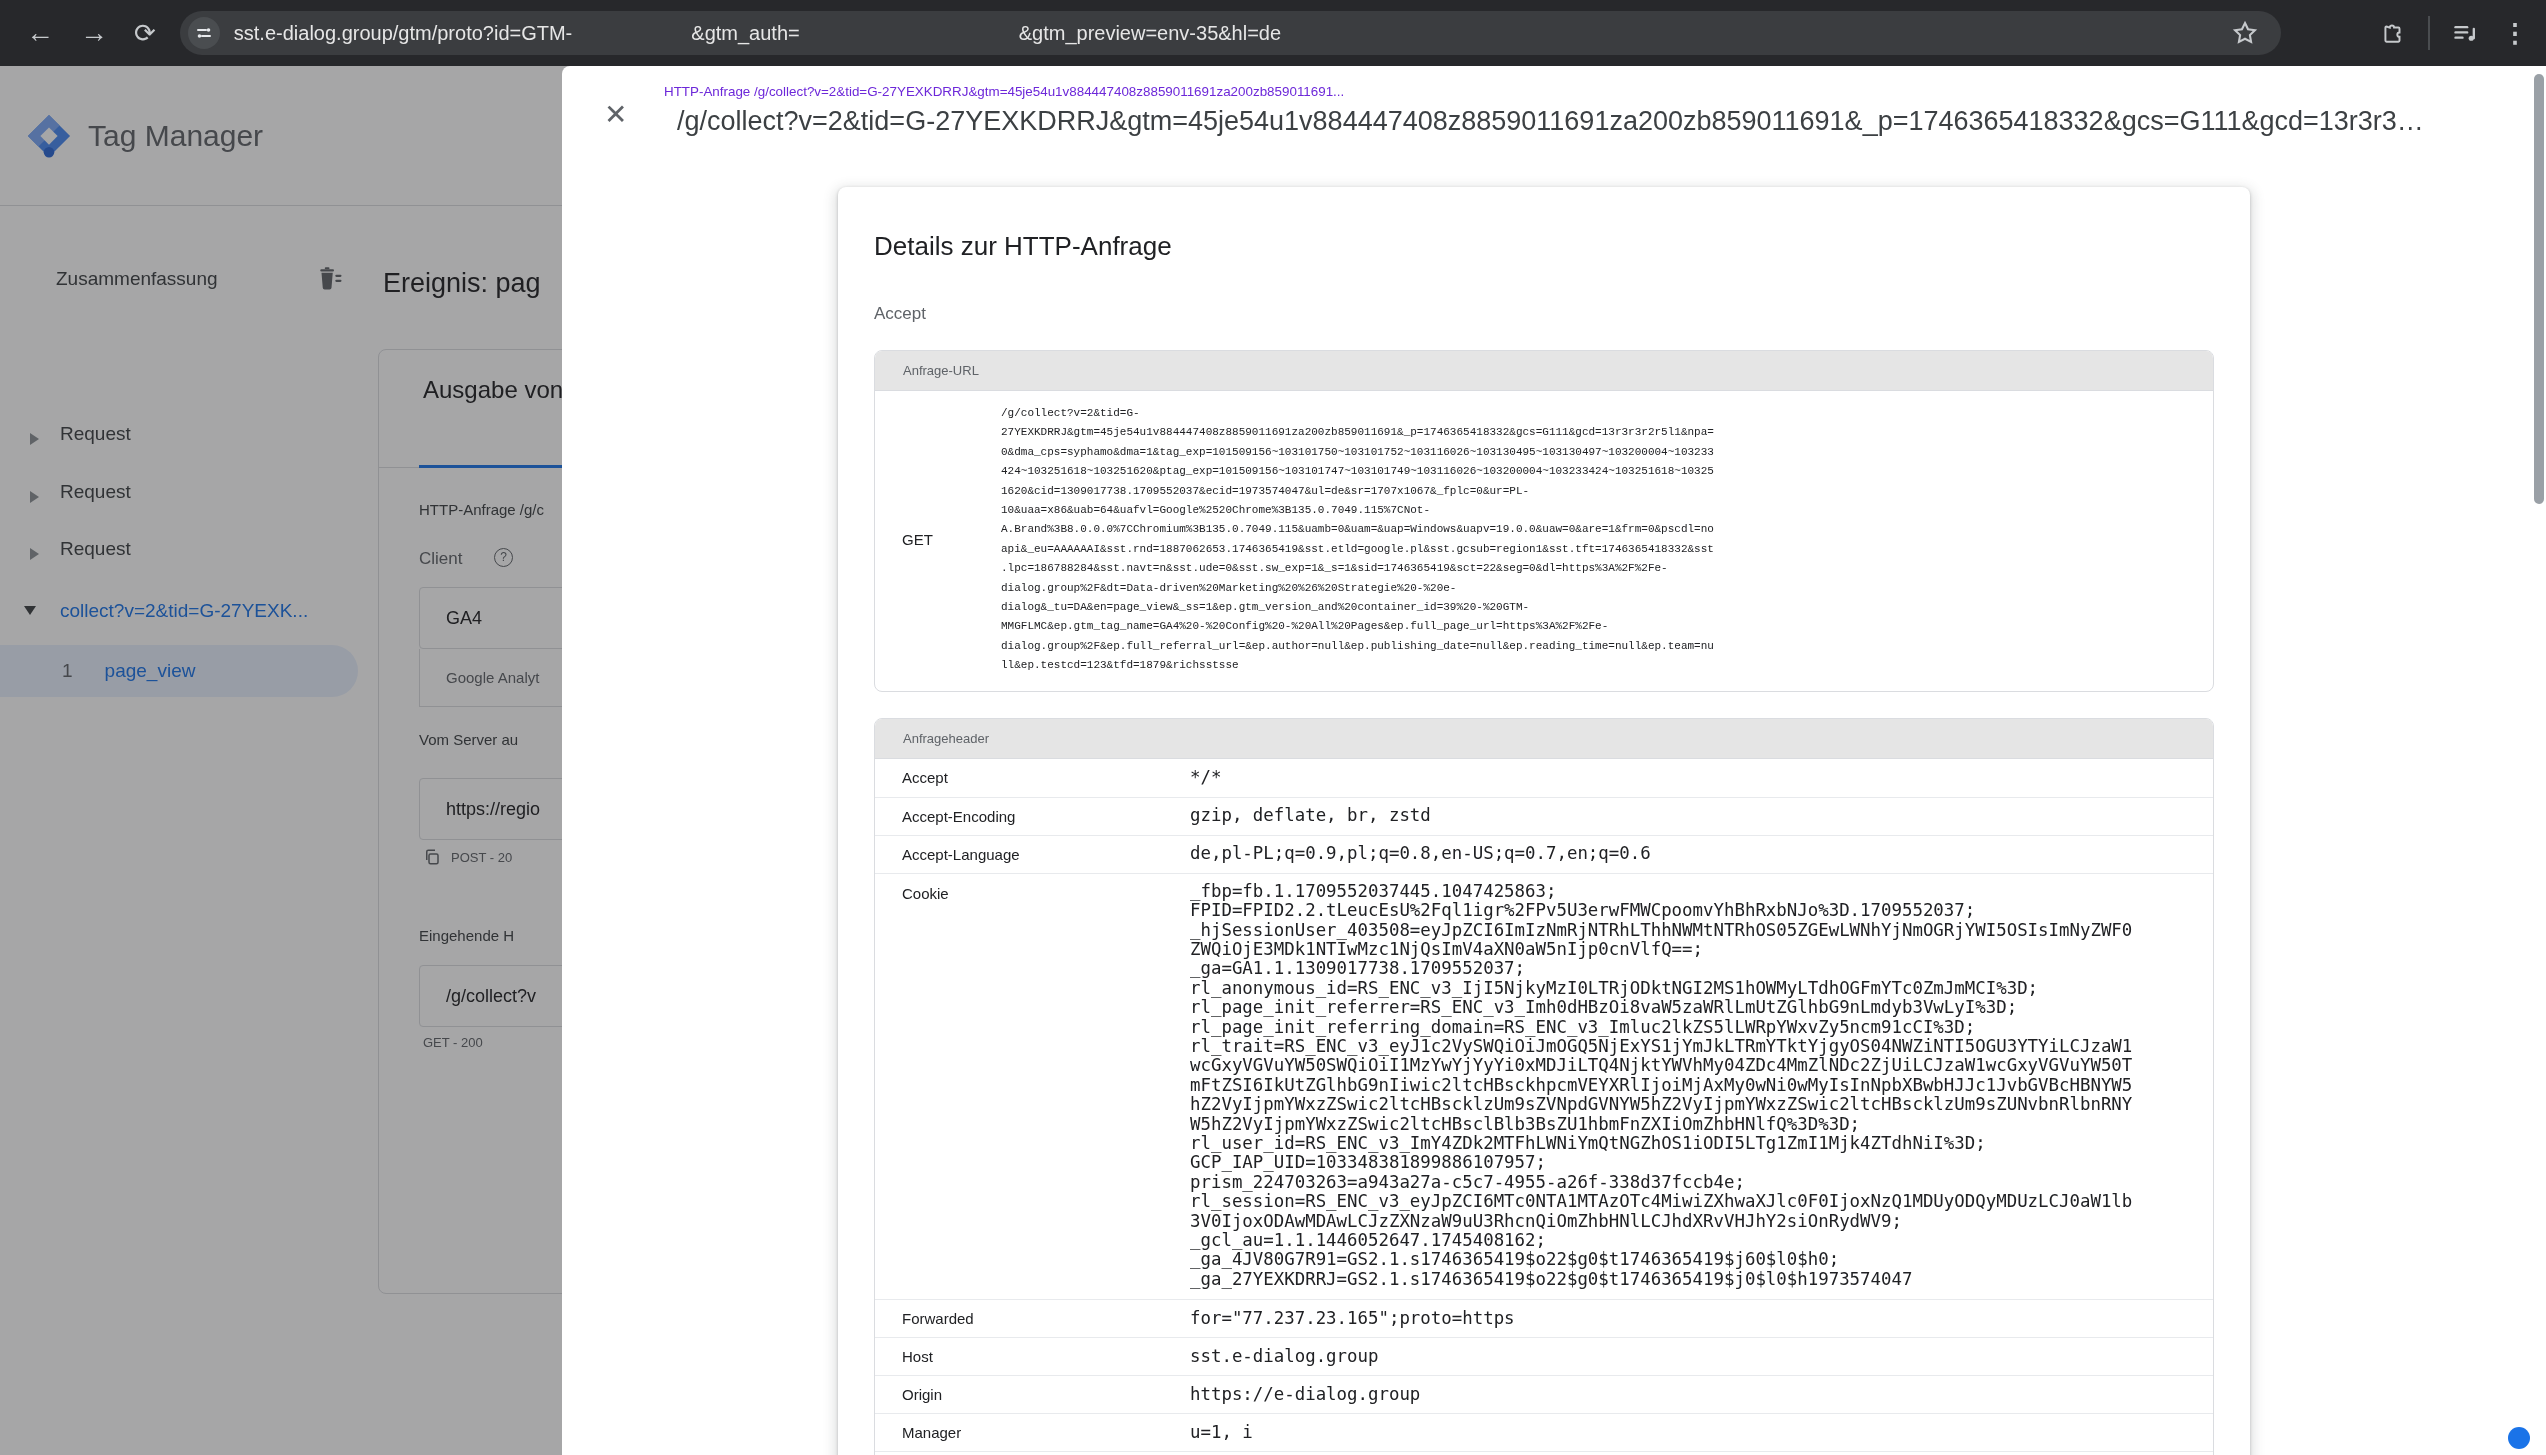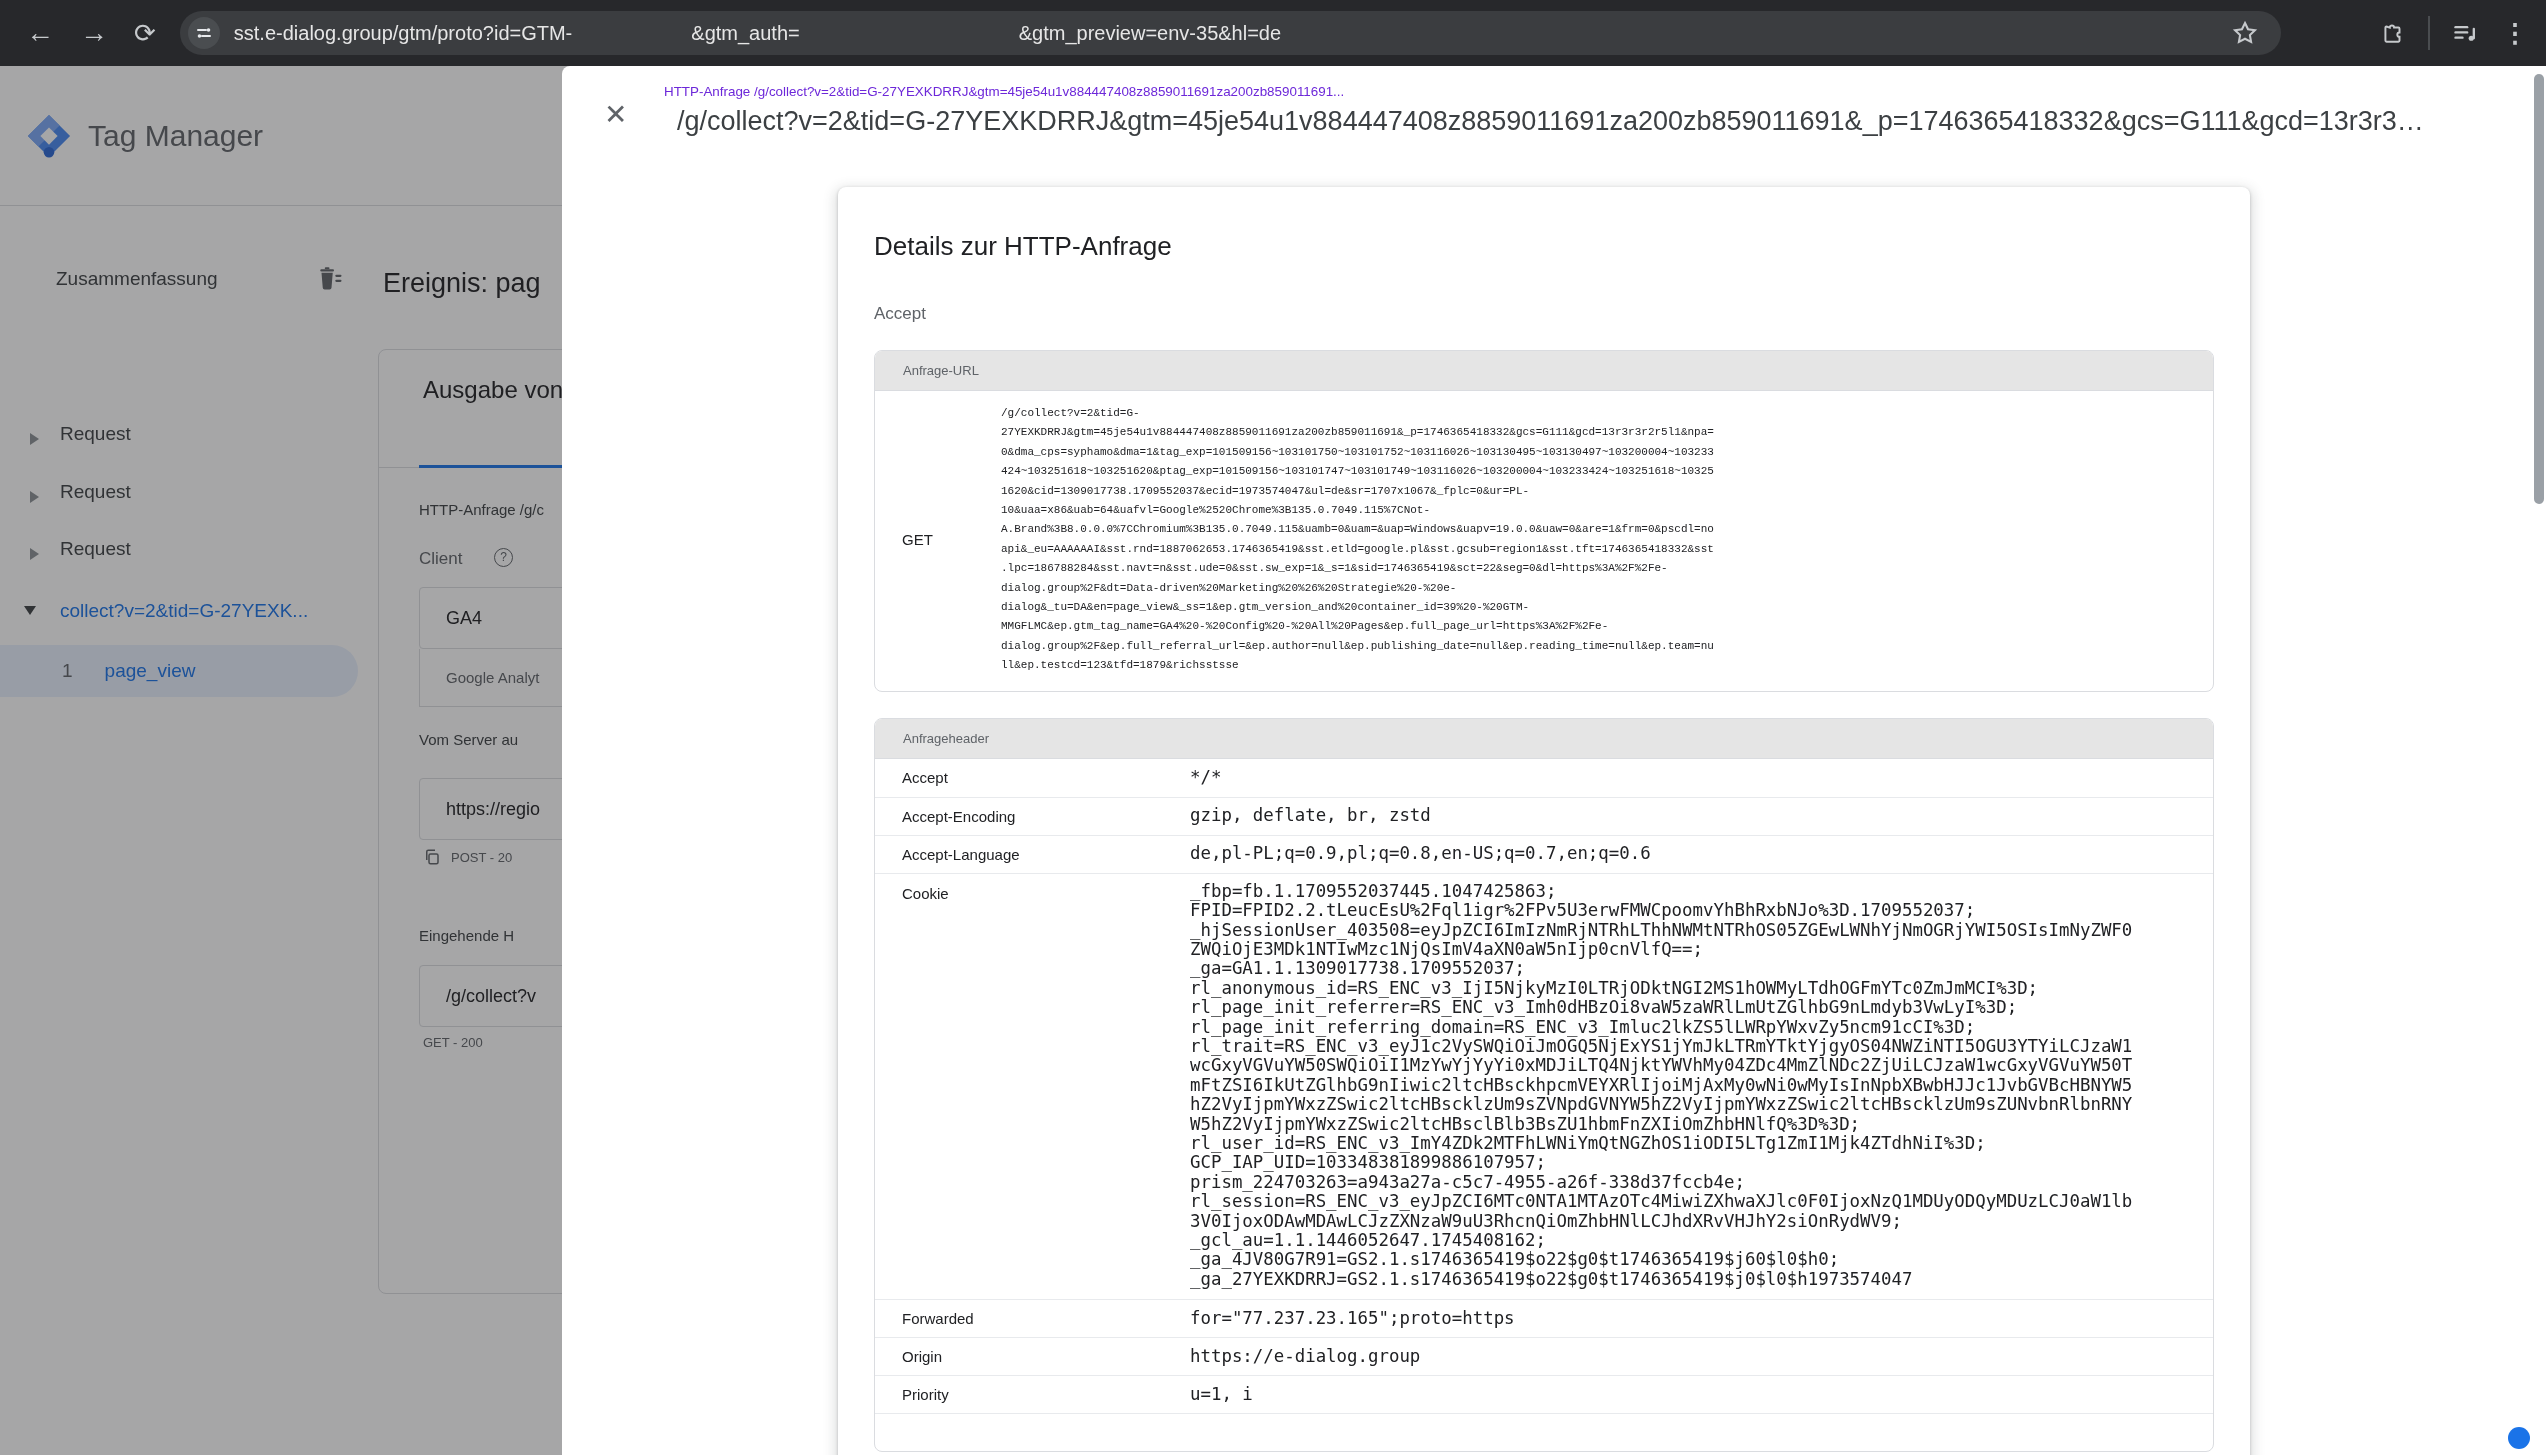--- a/index.html
+++ b/index.html
@@ -295,25 +295,29 @@
 3V0IjoxODAwMDAwLCJzZXNzaW9uU3RhcnQiOmZhbHNlLCJhdXRvVHJhY2siOnRydWV9;
 _gcl_au=1.1.1446052647.1745408162;
 _ga_4JV80G7R91=GS2.1.s1746365419$o22$g0$t1746365419$j60$l0$h0;
 _ga_27YEXKDRRJ=GS2.1.s1746365419$o22$g0$t1746365419$j0$l0$h1973574047</span>
         </div>
         <div class="hdr-row">
           <span class="row-name">Forwarded</span>
           <span class="row-val">for="77.237.23.165";proto=https</span>
         </div>
         <div class="hdr-row">
+          <span class="row-name">Host</span>
+          <span class="row-val">sst.e-dialog.group</span>
+        </div>
+        <div class="hdr-row">
           <span class="row-name">Origin</span>
           <span class="row-val">https://e-dialog.group</span>
         </div>
         <div class="hdr-row">
-          <span class="row-name">Priority</span>
+          <span class="row-name">Manager</span>
           <span class="row-val">u=1, i</span>
         </div>
         <div class="hdr-row">
           
           
         </div>
       </div>
     </div>
   </div>
 

